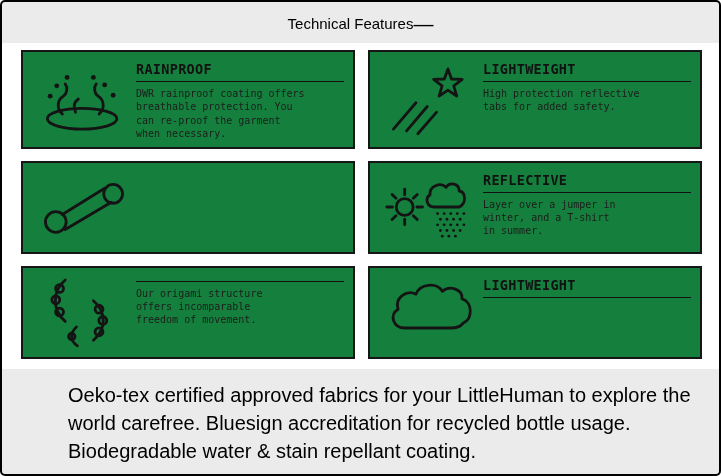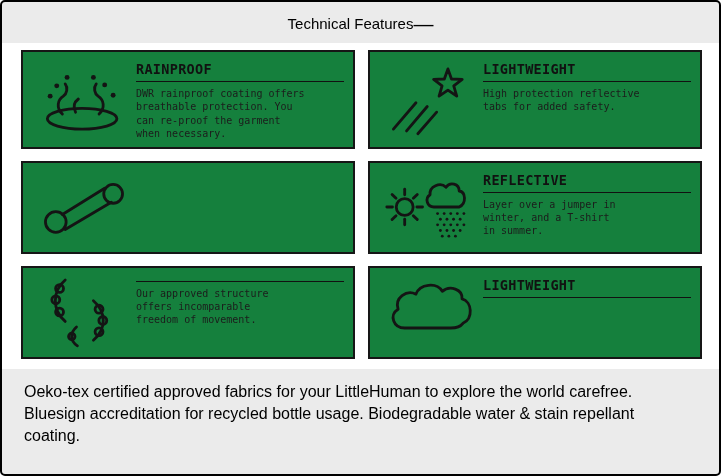--- a/index.html
+++ b/index.html
@@ -44,22 +44,23 @@
     font-weight:bold;font-size:13.5px;letter-spacing:0.3px;color:#111;
   }
   .rule{border-top:1.5px solid #111;margin:4px 0 5px;}
   .desc{
     font-family:"DejaVu Sans Mono",monospace;
     font-size:10px;line-height:1.34;color:#1c1c1c;
     white-space:pre-line;
   }
   .footer{
     padding:12px 22px;
-    font-size:16px;line-height:1.4;
+    font-size:20px;line-height:1.4;
     max-width:640px;
+    margin-left:44px;
   }
 </style>
 </head>
 <body>
 
 <div class="page">
 
   <div class="header">
     <span>Technical Features</span>
     <span class="dash">—</span>
@@ -177,21 +178,21 @@
           <path d="M60,28 C74,40 74,58 60,70"></path>
           <circle cx="66" cy="37" r="4.2"></circle>
           <circle cx="70" cy="49" r="4.2"></circle>
           <circle cx="66" cy="61" r="4.2"></circle>
           <path d="M42,56 C35,62 35,71 43,76"></path>
           <circle cx="37" cy="66" r="3.4"></circle>
         </svg>
       </div>
       <div class="content">
         <div class="rule"></div>
-        <div class="desc">Our approved structure
+        <div class="desc">Our origami structure
 offers incomparable
 freedom of movement.</div>
       </div>
     </div>
 
     <div class="card">
       <div class="icon">
         <svg viewBox="0 0 100 80">
           <path d="M22,57 C10,57 5,43 15,37 C11,25 24,16 34,21 C38,10 56,8 62,18 C70,11 84,16 83,26 C94,29 95,47 84,52 C81,56 76,57 71,57 Z"></path>
         </svg>

